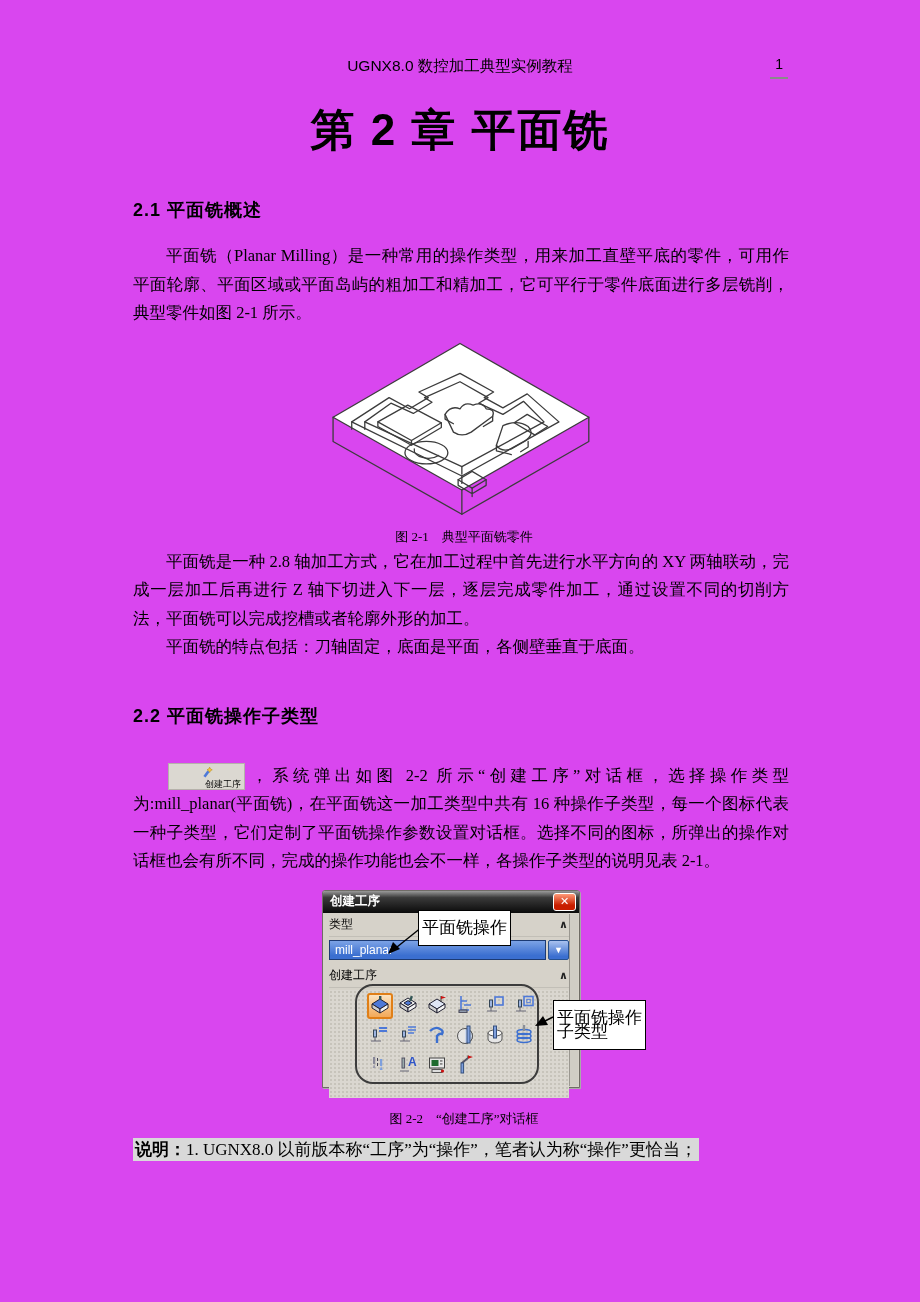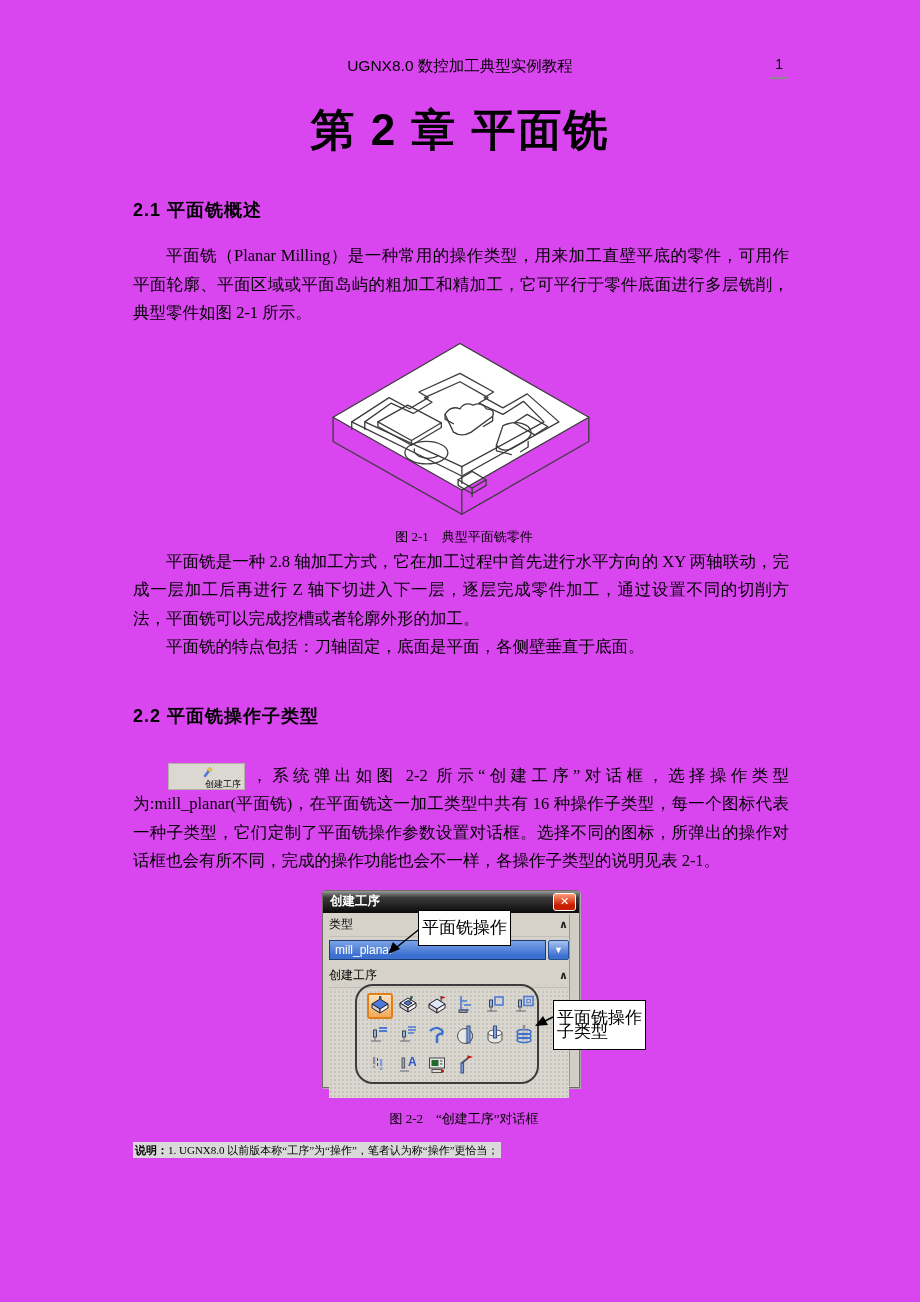--- a/index.html
+++ b/index.html
@@ -73,21 +73,21 @@
     display:grid;grid-template-columns:repeat(6,24px);grid-auto-rows:27px;
     gap:3px 5px;padding:7px 0 0 10px;box-sizing:border-box;}
   .icon-cell{width:24px;height:24px;display:flex;align-items:center;justify-content:center;}
   .icon-cell svg{width:22px;height:22px;}
   .icon-cell.selected{background:linear-gradient(#fbe3c0,var(--orange-light));
     border:2px solid var(--orange);border-radius:3px;width:22px;height:22px;}
   .callout{position:absolute;background:#fff;border:1px solid #000;
     font-size:17px;line-height:14px;padding:10px 3px;white-space:nowrap;z-index:3;}
   .arrows{position:absolute;left:0;top:0;width:320px;height:208px;pointer-events:none;z-index:2;}
   
-  .notes{margin:8px 0 0 133px;font-size:11px;line-height:28px;width:700px;}
+  .notes{margin:8px 0 0 133px;font-size:17px;line-height:28px;width:700px;}
   .notes .hl{background:var(--highlight);padding:2px 2px;}
   .notes .lbl{font-weight:bold;font-family:"Liberation Sans","DejaVu Sans",sans-serif;}
   .notes .line2{padding-left:37px;}
 </style>
 </head>
 <body>
 
 <div class="page">
 
   <div class="doc-header">

